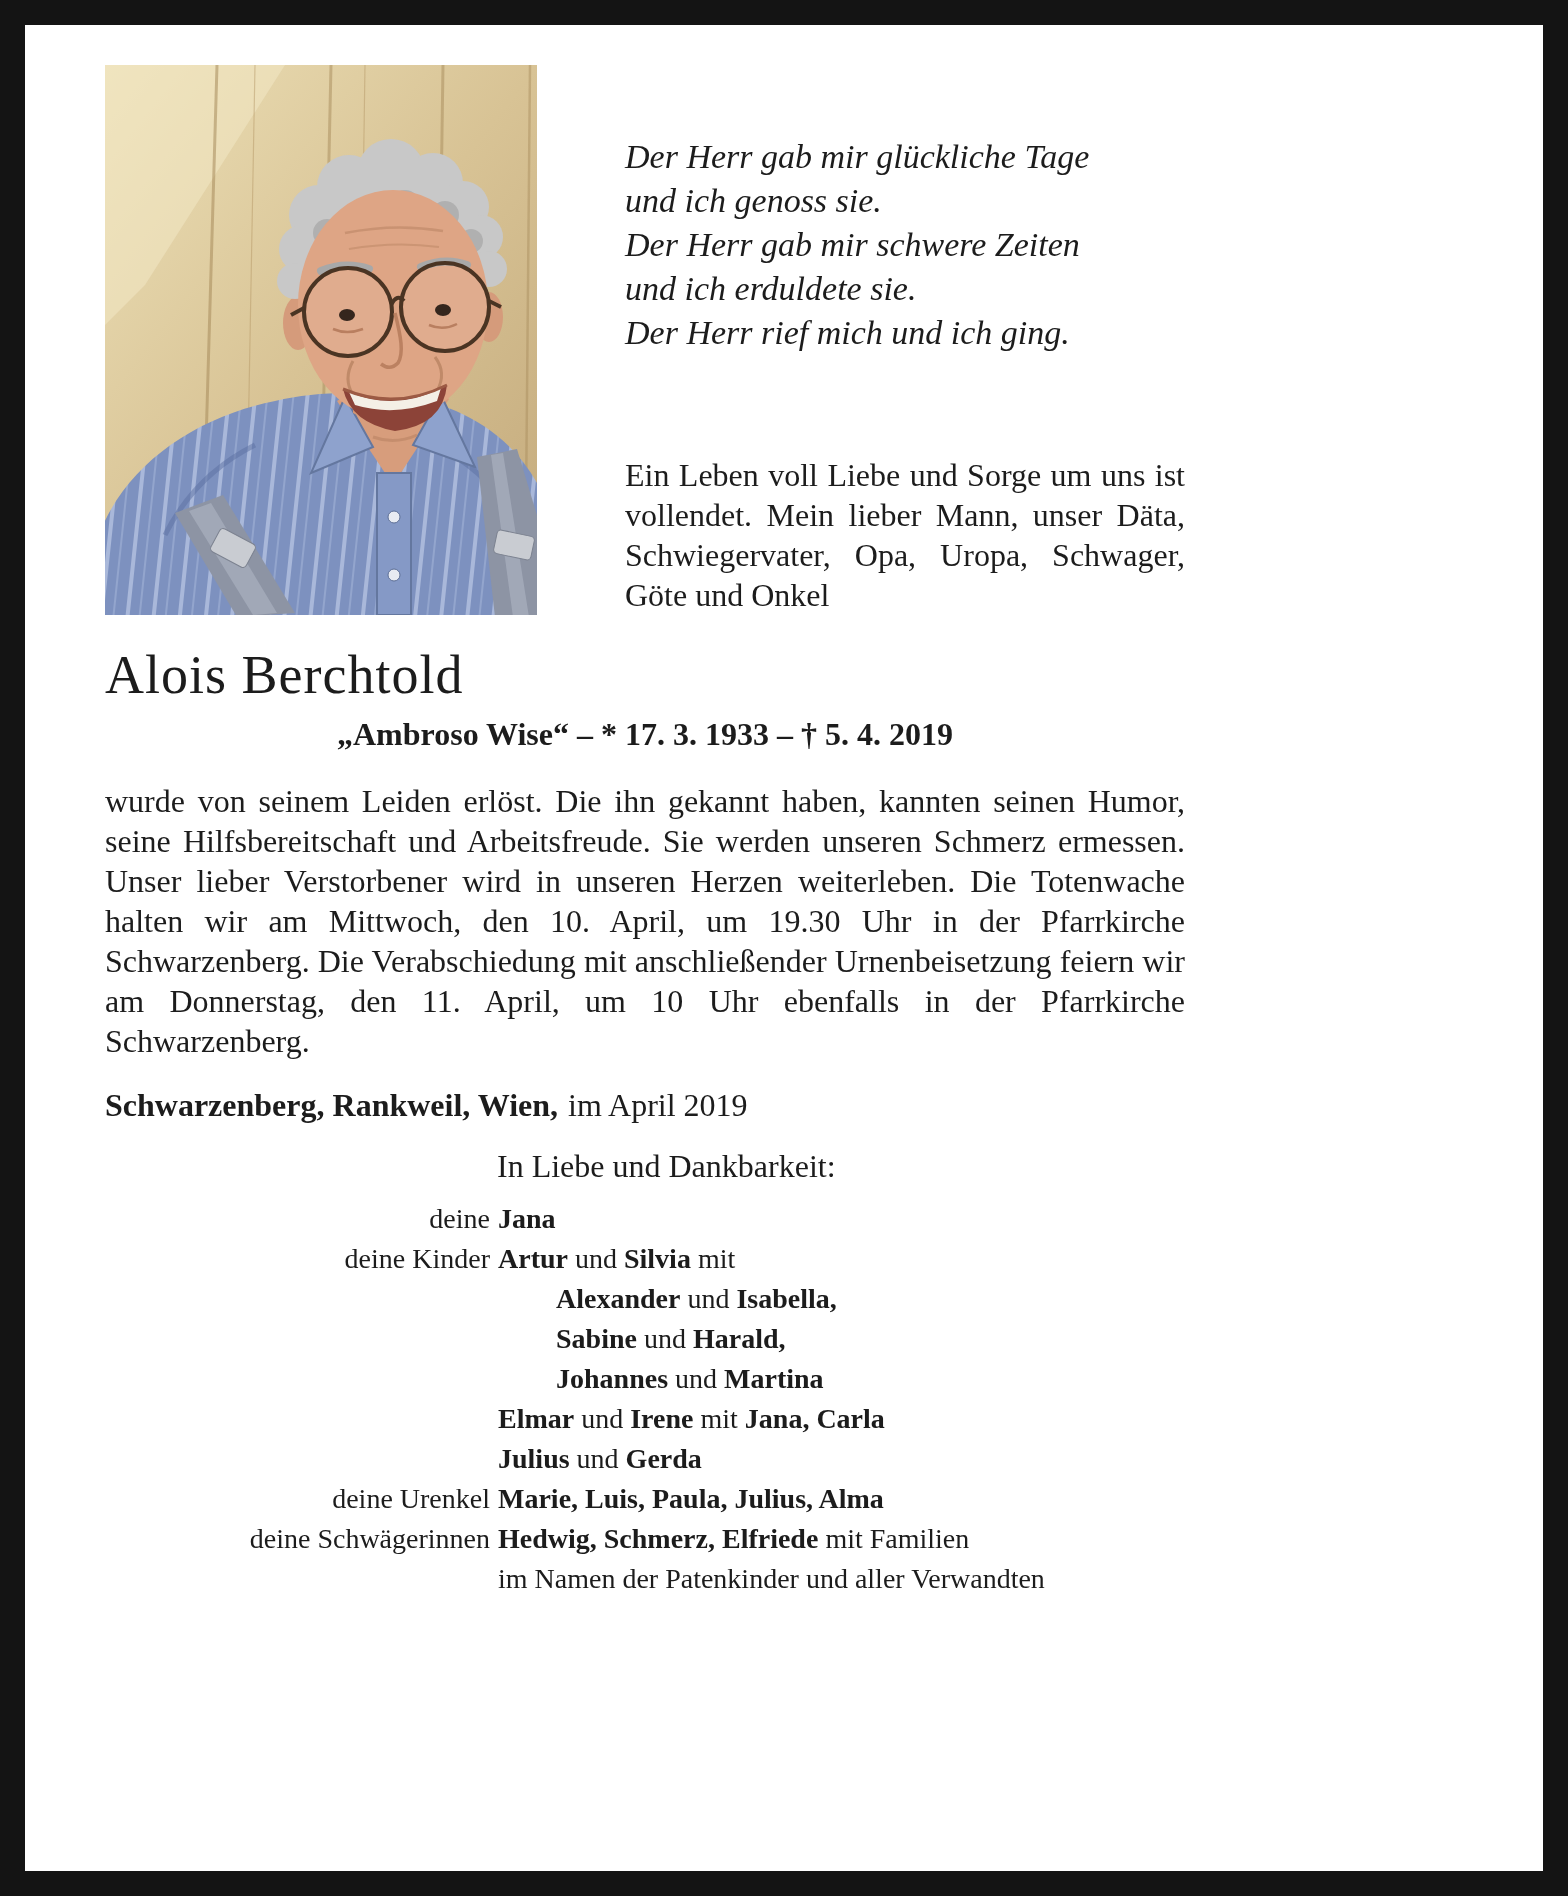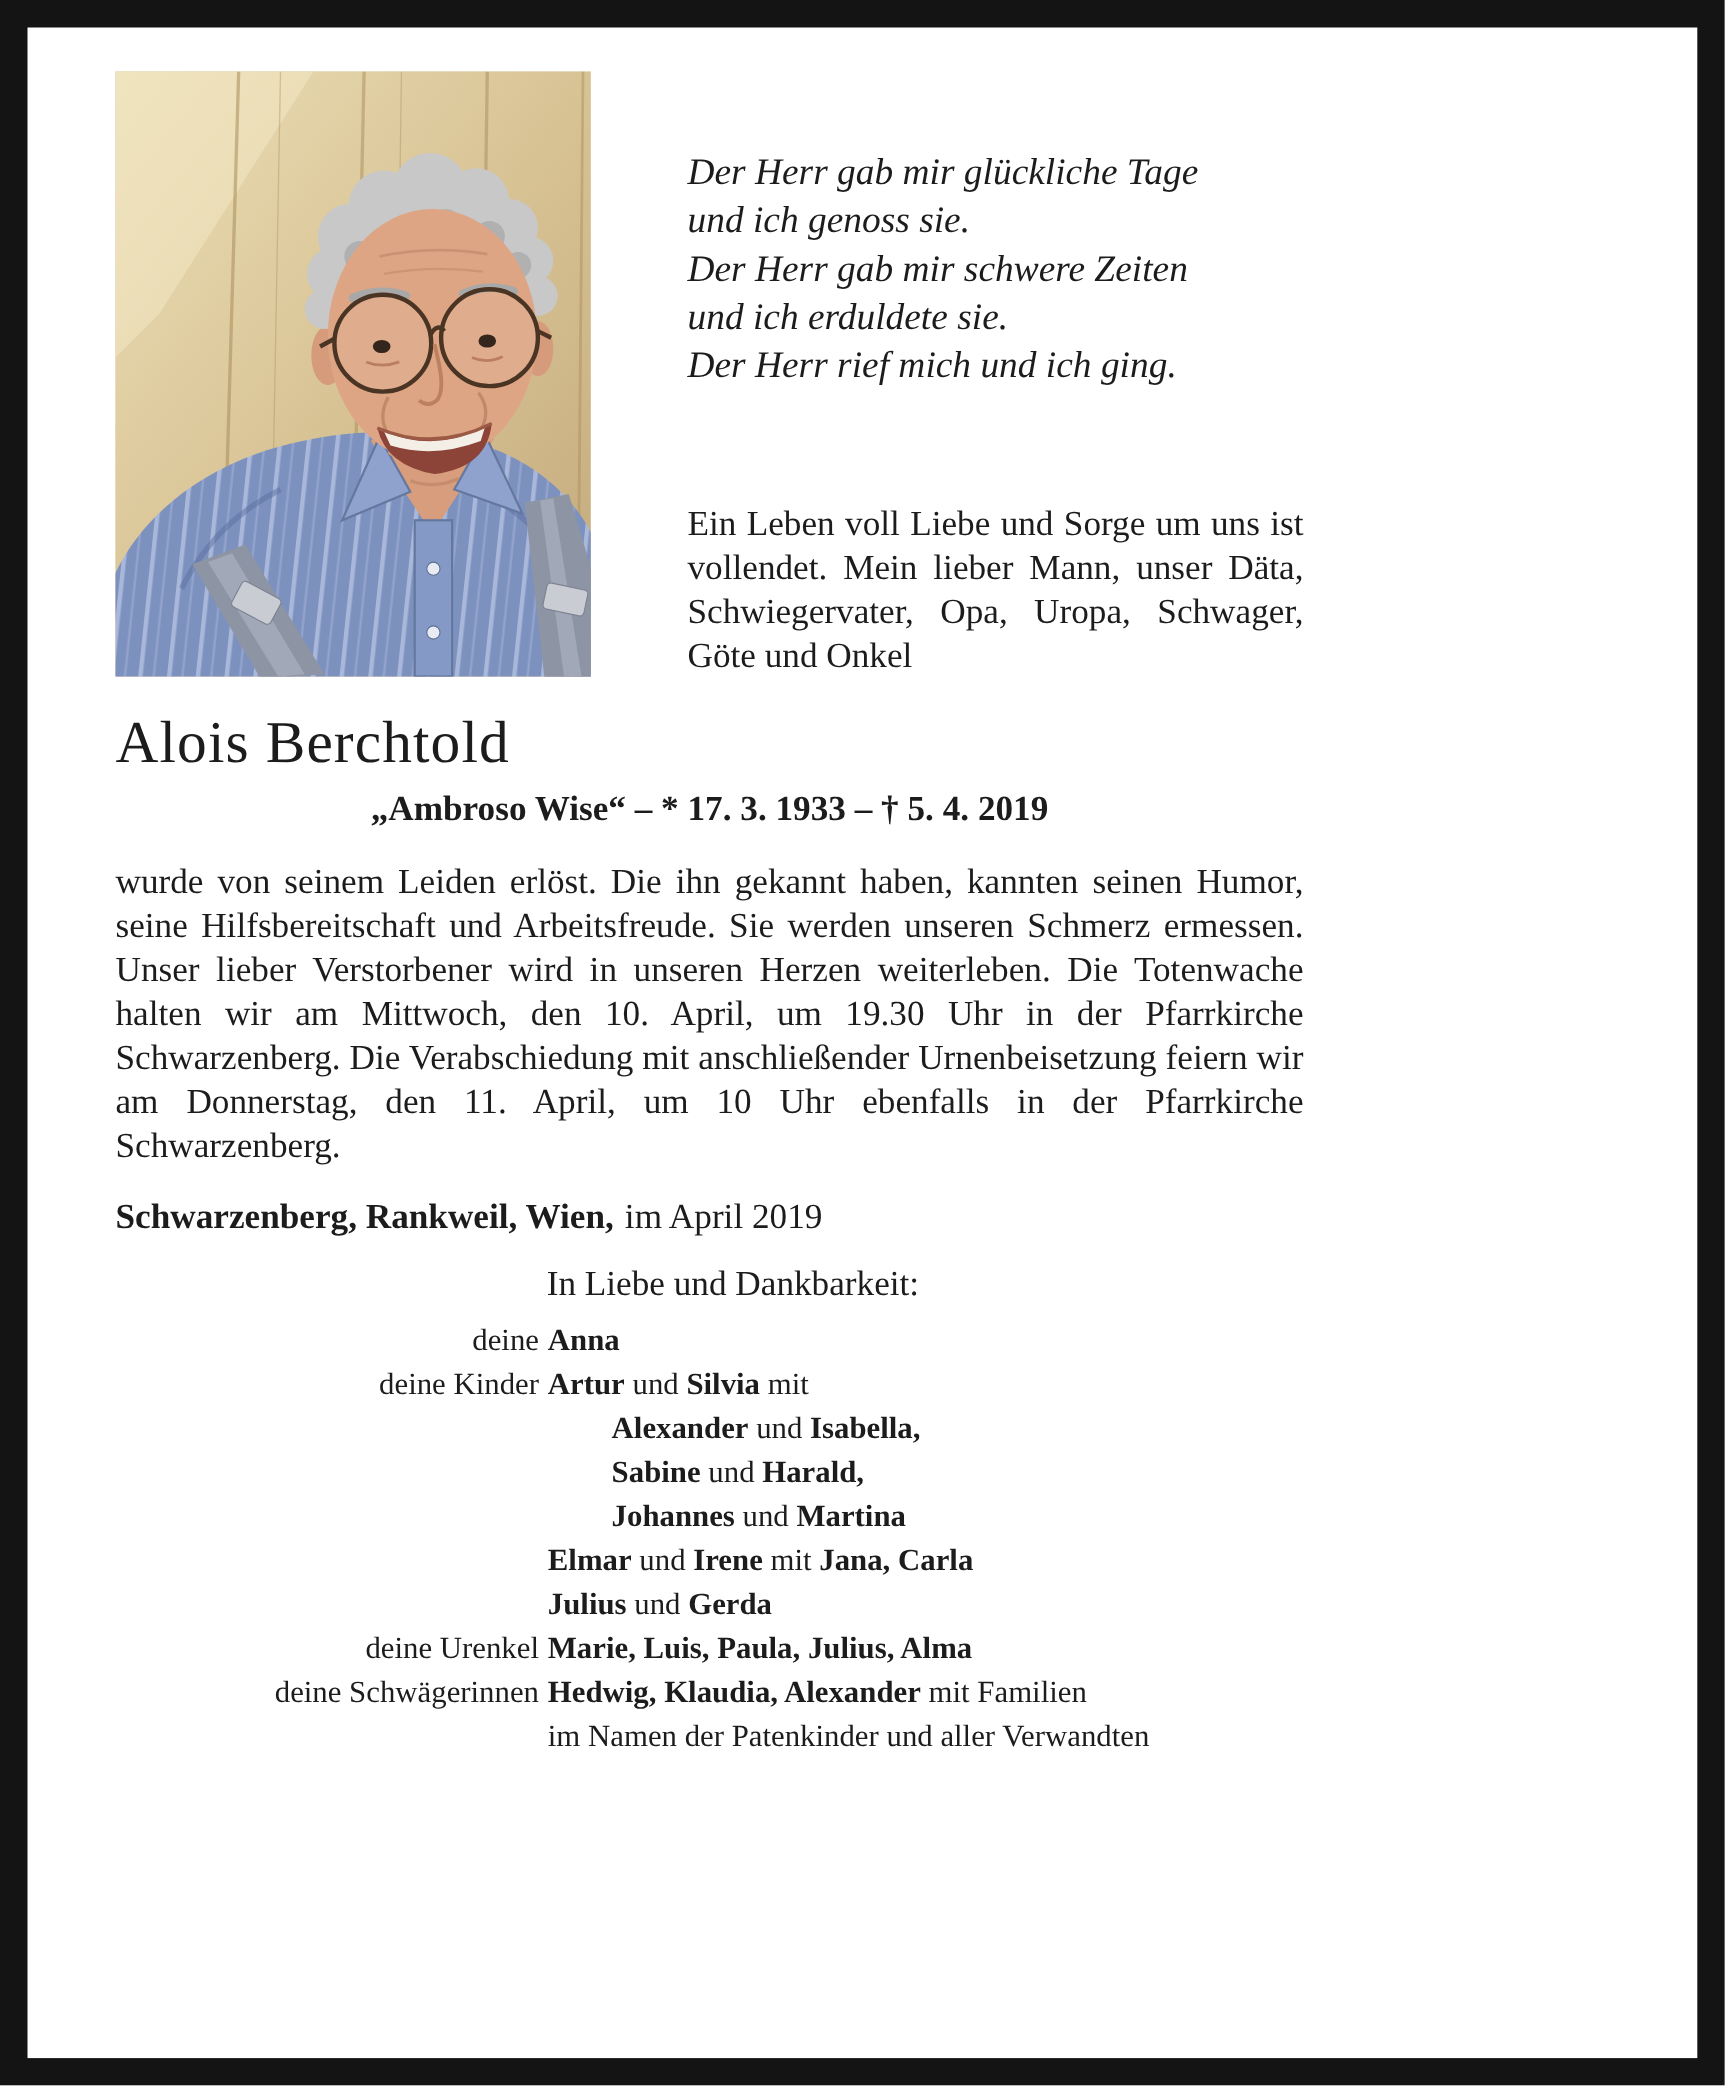--- a/index.html
+++ b/index.html
@@ -227,21 +227,21 @@
 
   <p class="dateline">
     <span class="b">Schwarzenberg, Rankweil, Wien,</span><span class="date">im April 2019</span>
   </p>
 
   <p class="closing">In Liebe und Dankbarkeit:</p>
 
   <div class="family-list">
       <div class="family-row">
         <span class="family-label">deine</span>
-        <span class="family-names"><span class="b">Anna</span></span>
+        <span class="family-names"><span class="b">Jana</span></span>
       </div>
       <div class="family-row">
         <span class="family-label">deine Kinder</span>
         <span class="family-names"><span class="b">Artur</span><span> und </span><span class="b">Silvia</span><span> mit</span></span>
       </div>
       <div class="family-row indent">
         <span class="family-label"></span>
         <span class="family-names"><span class="b">Alexander</span><span> und </span><span class="b">Isabella,</span></span>
       </div>
       <div class="family-row indent">
@@ -259,21 +259,21 @@
       <div class="family-row">
         <span class="family-label"></span>
         <span class="family-names"><span class="b">Julius</span><span> und </span><span class="b">Gerda</span></span>
       </div>
       <div class="family-row">
         <span class="family-label">deine Urenkel</span>
         <span class="family-names"><span class="b">Marie, Luis, Paula, Julius, Alma</span></span>
       </div>
       <div class="family-row">
         <span class="family-label">deine Schwägerinnen</span>
-        <span class="family-names"><span class="b">Hedwig, Klaudia, Alexander</span><span> mit Familien</span></span>
+        <span class="family-names"><span class="b">Hedwig, Schmerz, Elfriede</span><span> mit Familien</span></span>
       </div>
       <div class="family-row">
         <span class="family-label"></span>
         <span class="family-names"><span>im Namen der Patenkinder und aller Verwandten</span></span>
       </div>
     </div>
 
 </div>
 
 </body></html>

